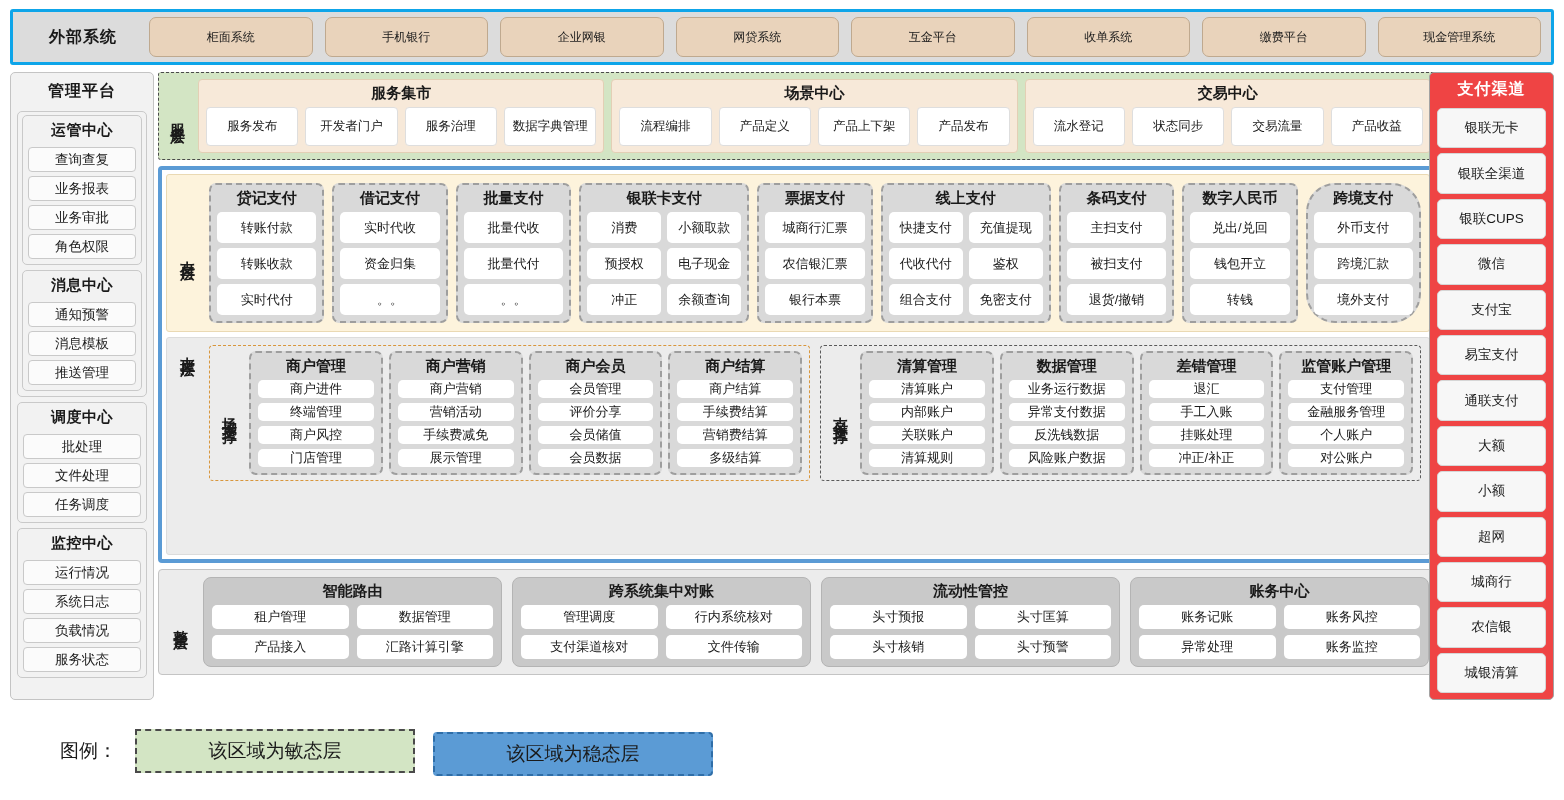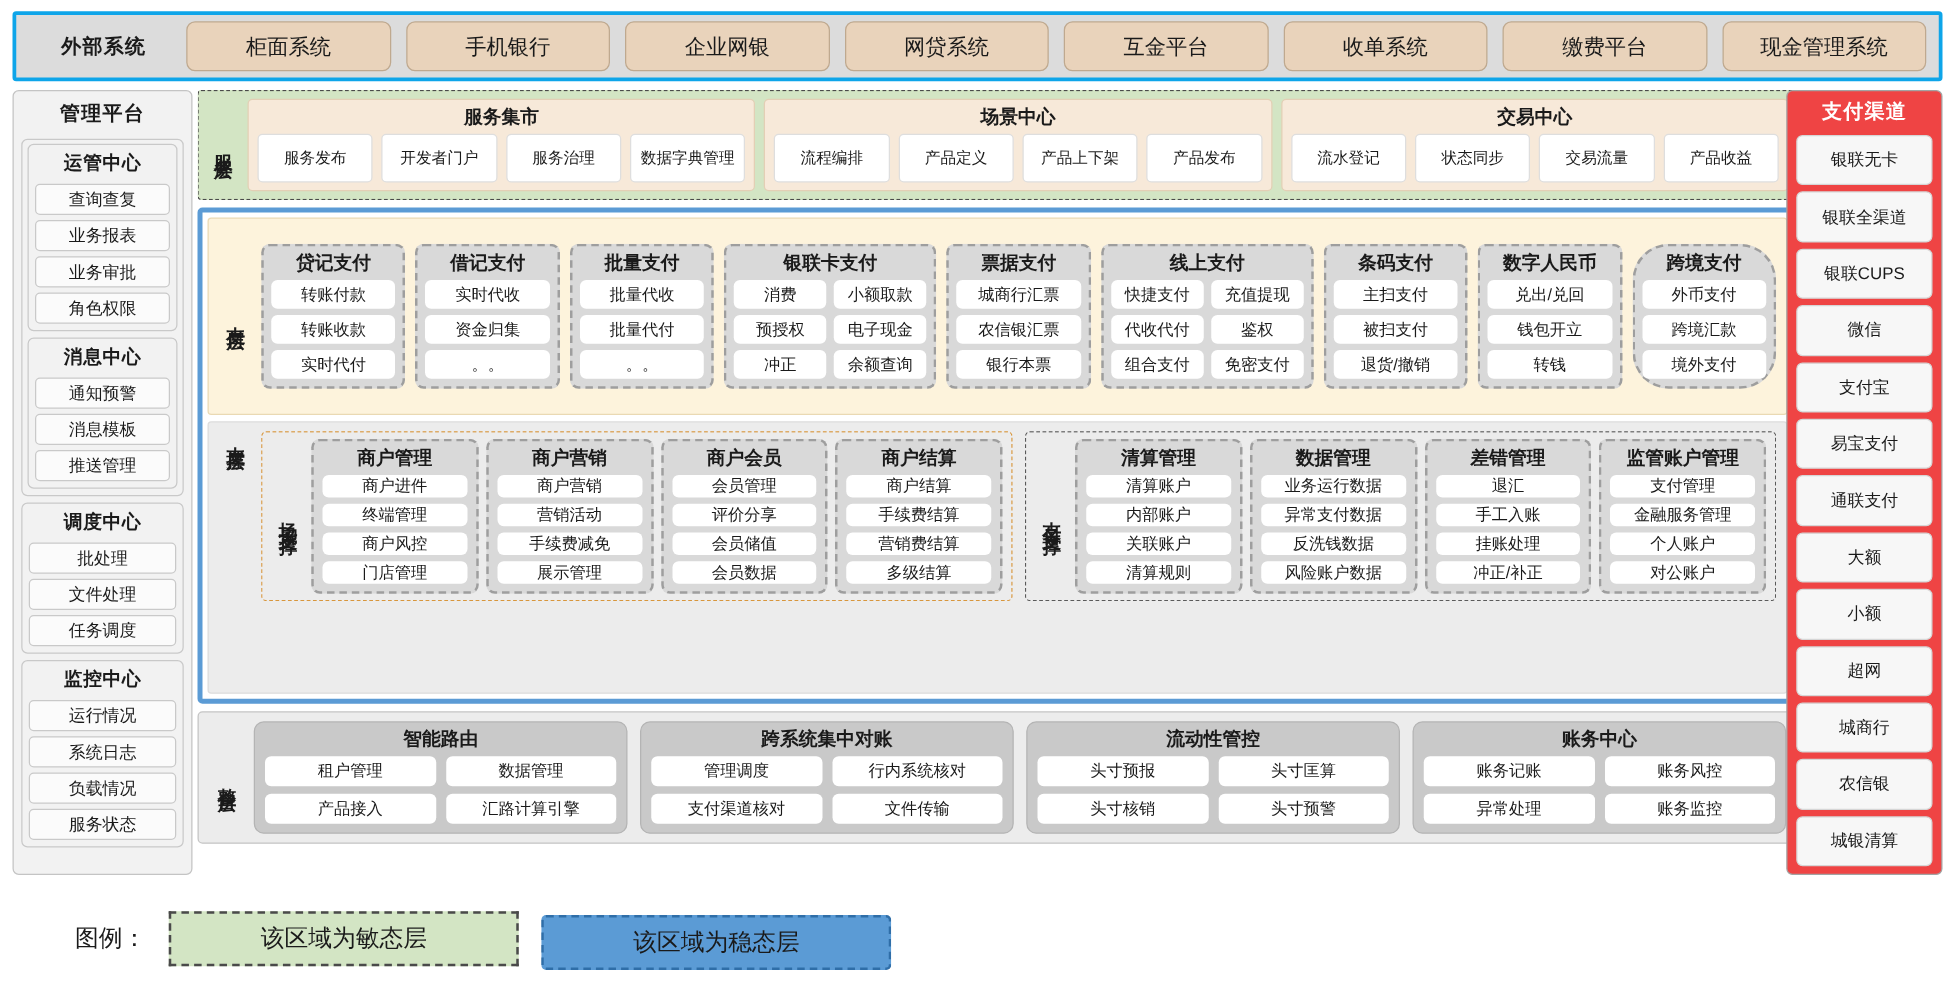--- a/index.html
+++ b/index.html
@@ -25,21 +25,21 @@
     font-size: 16px; font-weight: bold; letter-spacing: 1px;
     width: 120px; text-align: center; flex: none;
   }
   .ext-items { display: flex; flex: 1; gap: 12px; padding-left: 6px; }
   .ext-item {
     flex: 1; height: 40px;
     background: #e9d3bb;
     border: 1px solid #bfa98f;
     border-radius: 7px;
     display: flex; align-items: center; justify-content: center;
-    font-size: 17px;
+    font-size: 12px;
   }
 
   
   .mgmt {
     position: absolute; left: 10px; top: 72px;
     width: 144px; height: 628px;
     background: #f2f2f2;
     border: 1px solid #c4c4c4;
     border-radius: 5px;
     padding: 5px 6px;
@@ -110,21 +110,21 @@
     border-radius: 4px;
     background: #ffffff;
     padding: 4px;
   }
 
   
   .pay-layer {
     background: #fdf3dc;
     border: 1px solid #ead9b3;
     border-radius: 3px;
-    padding: 20px 8px;
+    padding: 8px 8px;
     display: flex; gap: 8px; align-items: stretch;
     height: 158px;
   }
   .pay-group {
     background: #d9d9d9;
     border: 2px dashed #9e9e9e; border-radius: 7px;
     padding: 2px 6px 6px 6px;
     display: flex; flex-direction: column;
   }
   .pay-group-title {

